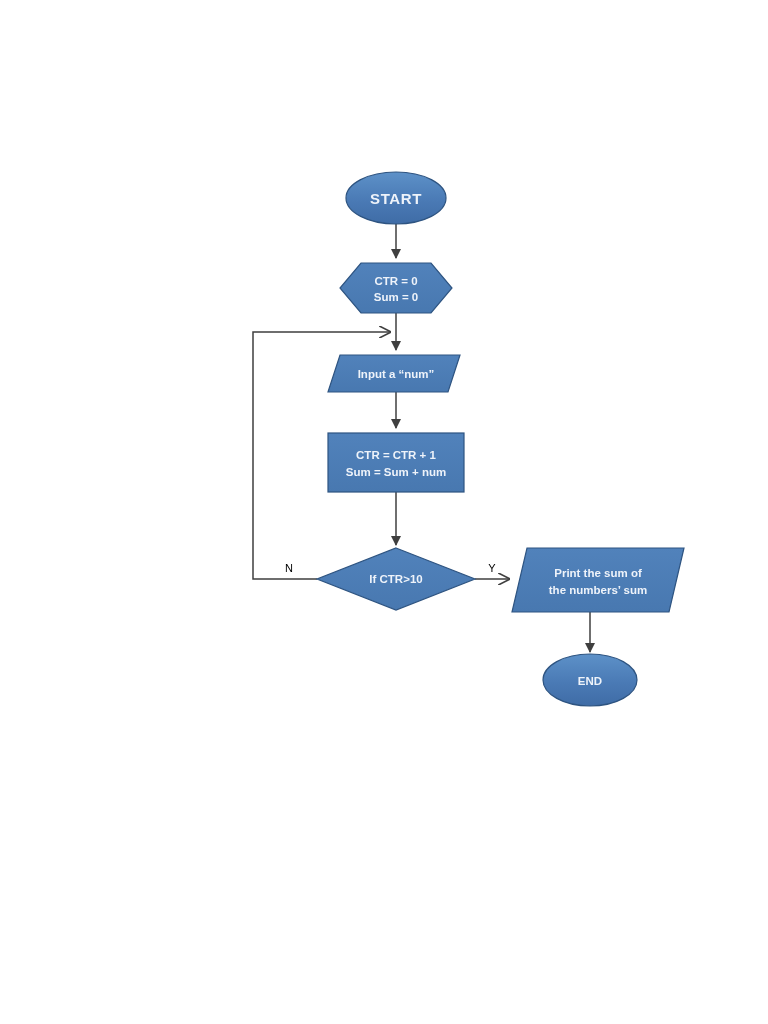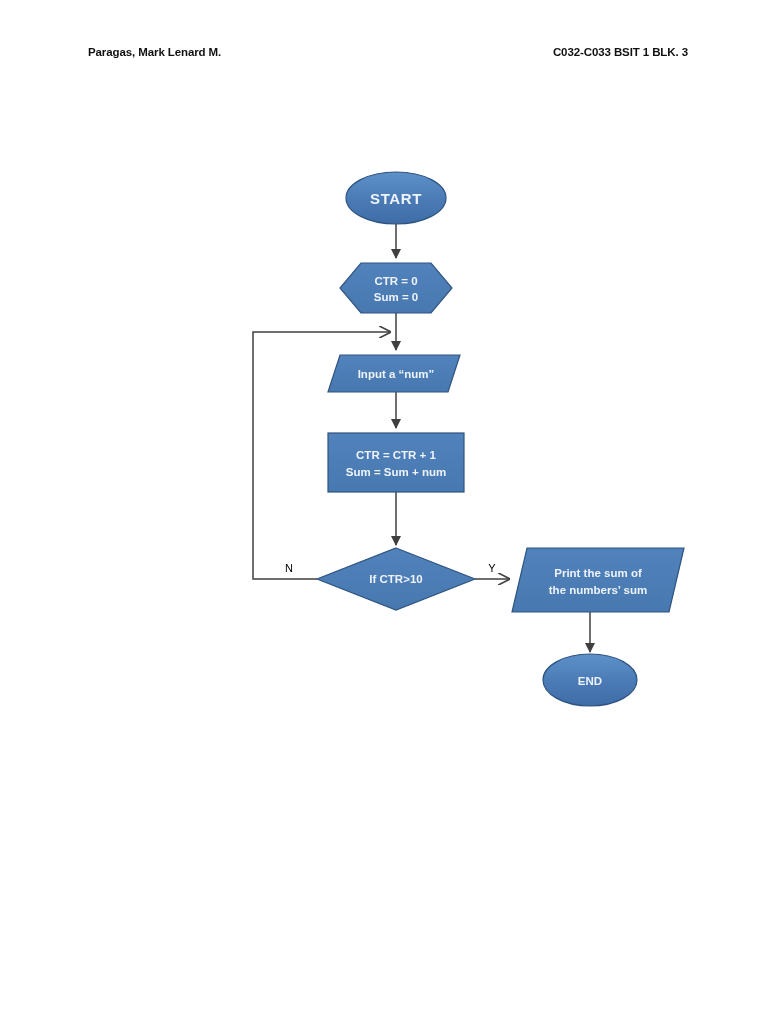--- a/index.html
+++ b/index.html
@@ -74,24 +74,20 @@
     fill: #000000;
     font-size: 11px;
     text-anchor: middle;
   }
 </style>
 </head>
 <body>
 
 <div class="page">
 
-  <div class="hdr">
-    <span class="hdr-left">Paragas, Mark Lenard M.</span>
-    <span class="hdr-right">C032-C033 BSIT 1 BLK. 3</span>
-  </div>
 
 
   <div class="chart">
     <svg width="768" height="1024" viewBox="0 0 768 1024" xmlns="http://www.w3.org/2000/svg">
       <defs>
         <linearGradient id="ellGrad" x1="0" y1="0" x2="0" y2="1">
           <stop offset="0%" stop-color="#5d91c8"></stop>
           <stop offset="55%" stop-color="#4a7ab5"></stop>
           <stop offset="100%" stop-color="#3f6ca6"></stop>
         </linearGradient>

